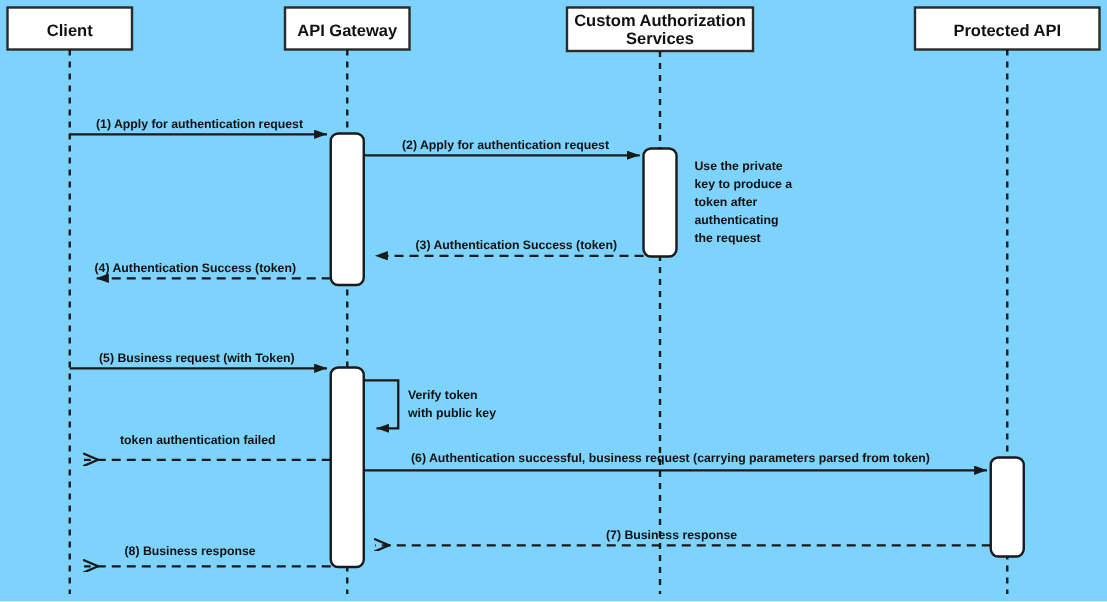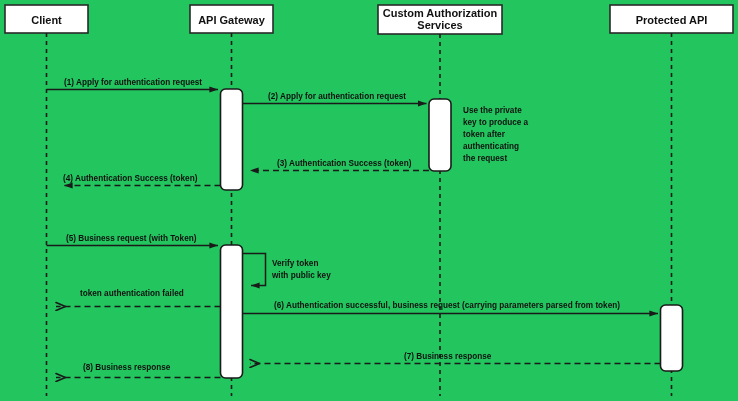--- a/index.html
+++ b/index.html
@@ -10,21 +10,21 @@
   body {
     width: 738px;
     height: 401px;
     font-family: "Liberation Sans", sans-serif;
     overflow: hidden;
   }
   #diagram-root {
     position: relative;
     width: 738px;
     height: 401px;
-    background: #22c55e;
+    background: #7dd3fc;
   }
   svg#seq {
     display: block;
     width: 738px;
     height: 401px;
   }
   .lifeline-box {
     fill: #ffffff;
     stroke: #2a2a2a;
     stroke-width: 1.6;

